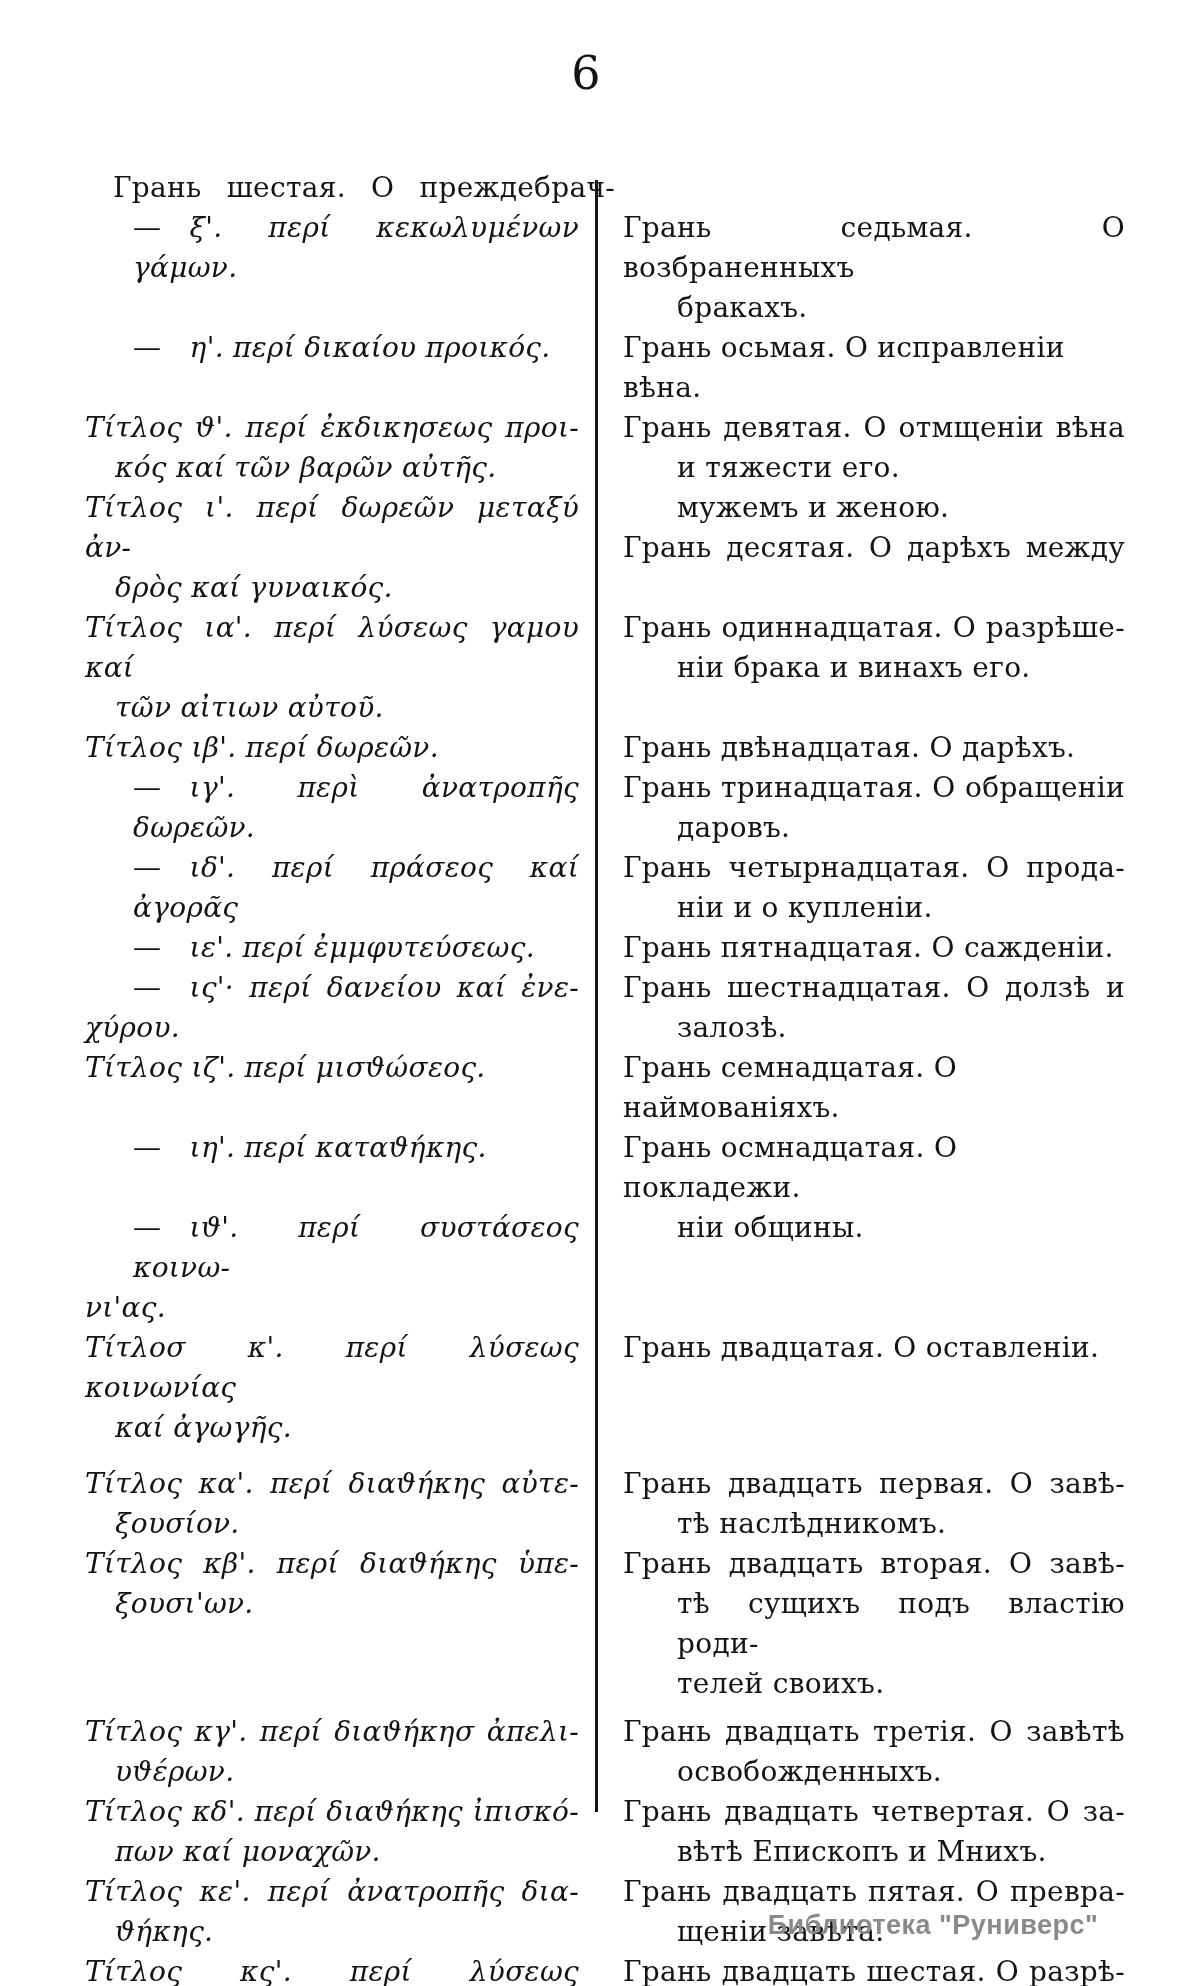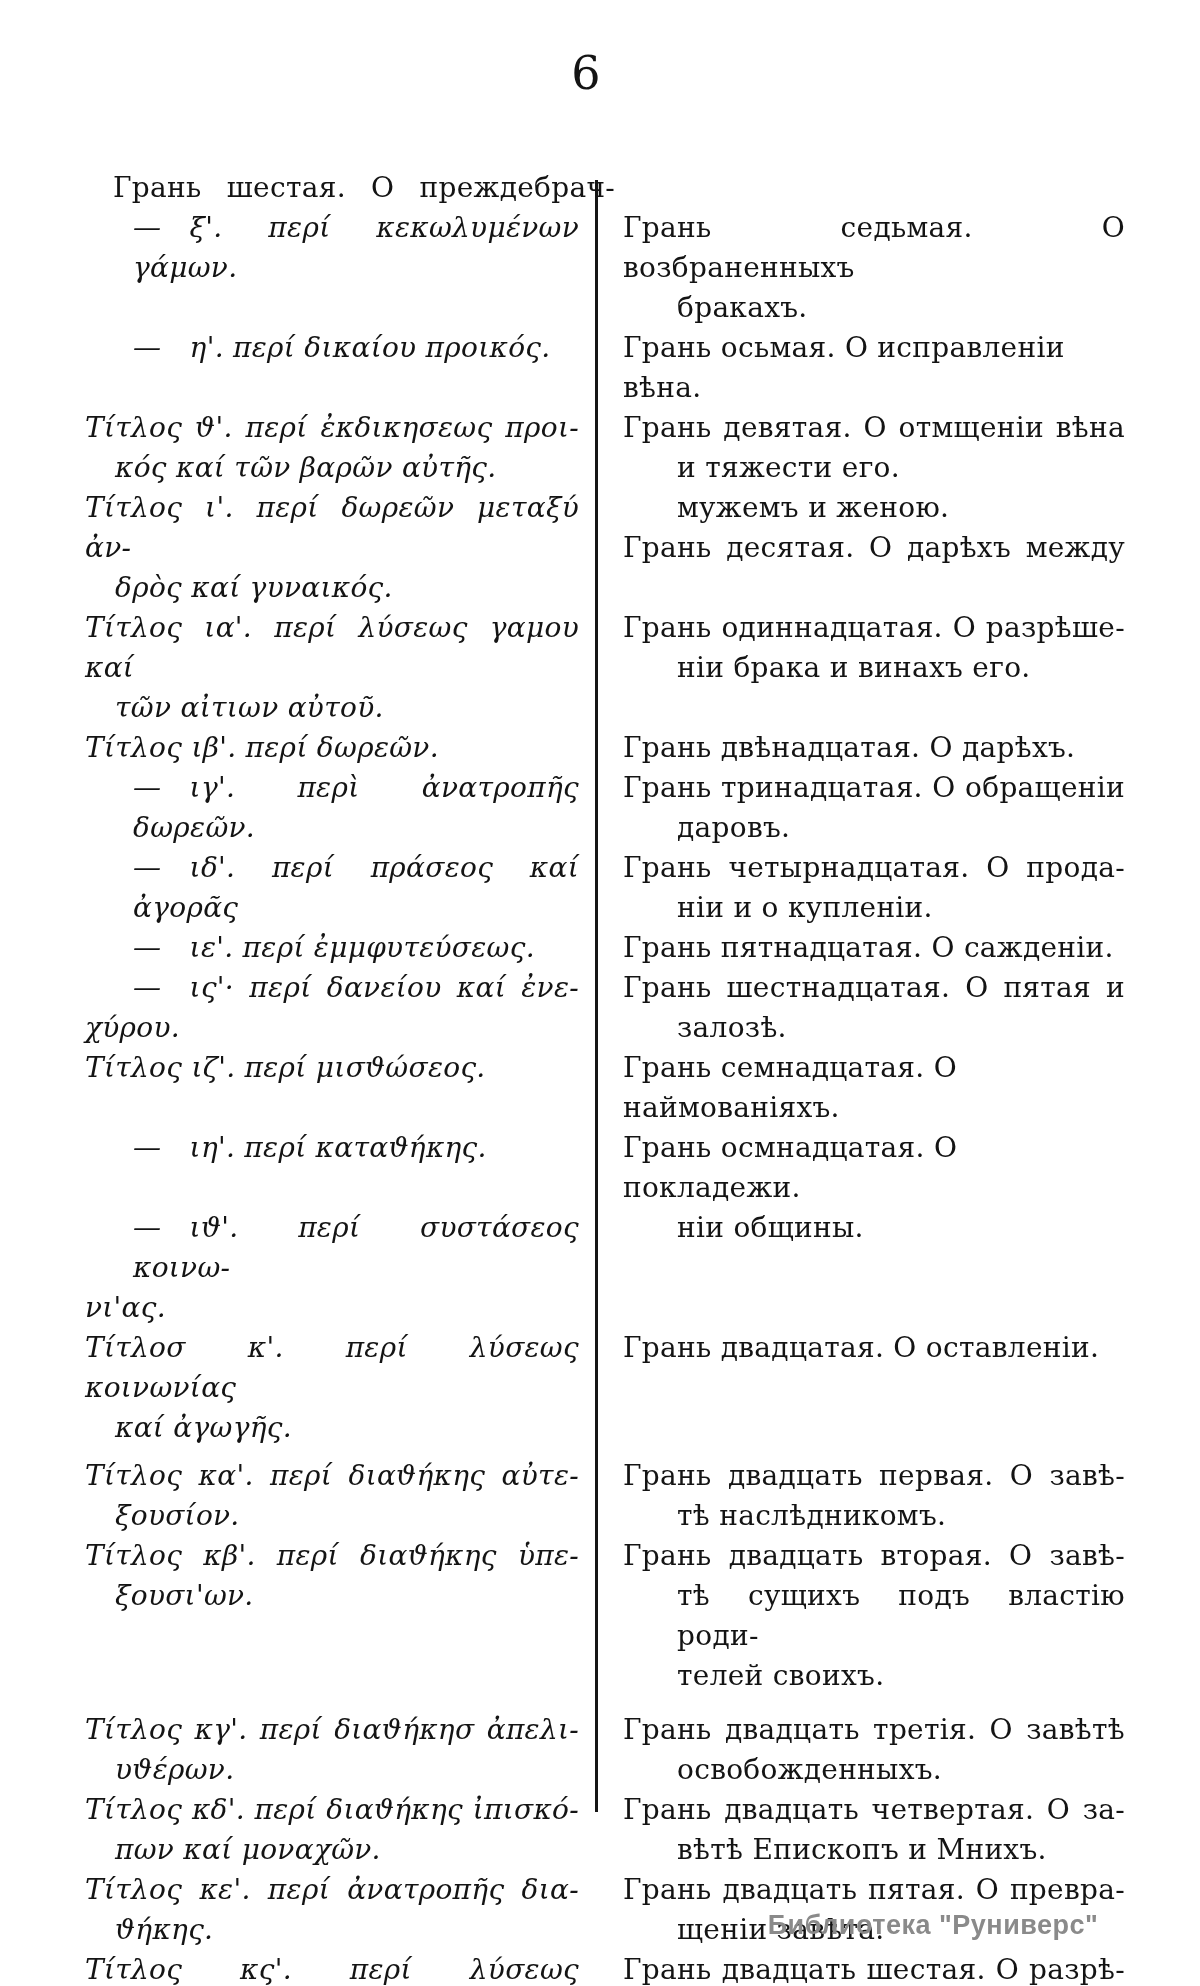--- a/index.html
+++ b/index.html
@@ -24,22 +24,22 @@
     left:85px;top:168px;width:1040px;
   }
   .divider{
     position:absolute;
     left:595px;top:180px;
     width:3px;height:1632px;
     background:#161616;
   }
   .row{display:flex;align-items:flex-start;}
   
-  .row:nth-child(16){margin-top:8px;}
-  .row:nth-child(18){margin-top:14px;}
+  .row:nth-child(16){margin-top:16px;}
+  .row:nth-child(18){margin-top:8px;}
   .cell{box-sizing:border-box;}
   .cell.greek{width:510px;padding-right:16px;}
   .cell.rus{width:530px;padding-left:28px;}
   .line{
     font-size:28px;
     line-height:40px;
     letter-spacing:0.3px;
   }
   .greek .line{font-style:italic;}
   .greek .cont{padding-left:30px;}
@@ -155,21 +155,21 @@
         <div class="cell rus">
           <div class="line">Грань пятнадцатая. О сажденіи.</div>
         </div>
       </div>
       <div class="row">
         <div class="cell greek">
           <div class="line dash just">— ις'· περί δανείου καί ἐνε-</div>
           <div class="line">χύρου.</div>
         </div>
         <div class="cell rus">
-          <div class="line  just">Грань шестнадцатая. О пятая и</div>
+          <div class="line  just">Грань шестнадцатая. О долзѣ и</div>
           <div class="line cont">залозѣ.</div>
         </div>
       </div>
       <div class="row">
         <div class="cell greek">
           <div class="line">Τίτλος ιζ'. περί μισϑώσεος.</div>
         </div>
         <div class="cell rus">
           <div class="line">Грань семнадцатая. О наймованіяхъ.</div>
         </div>

